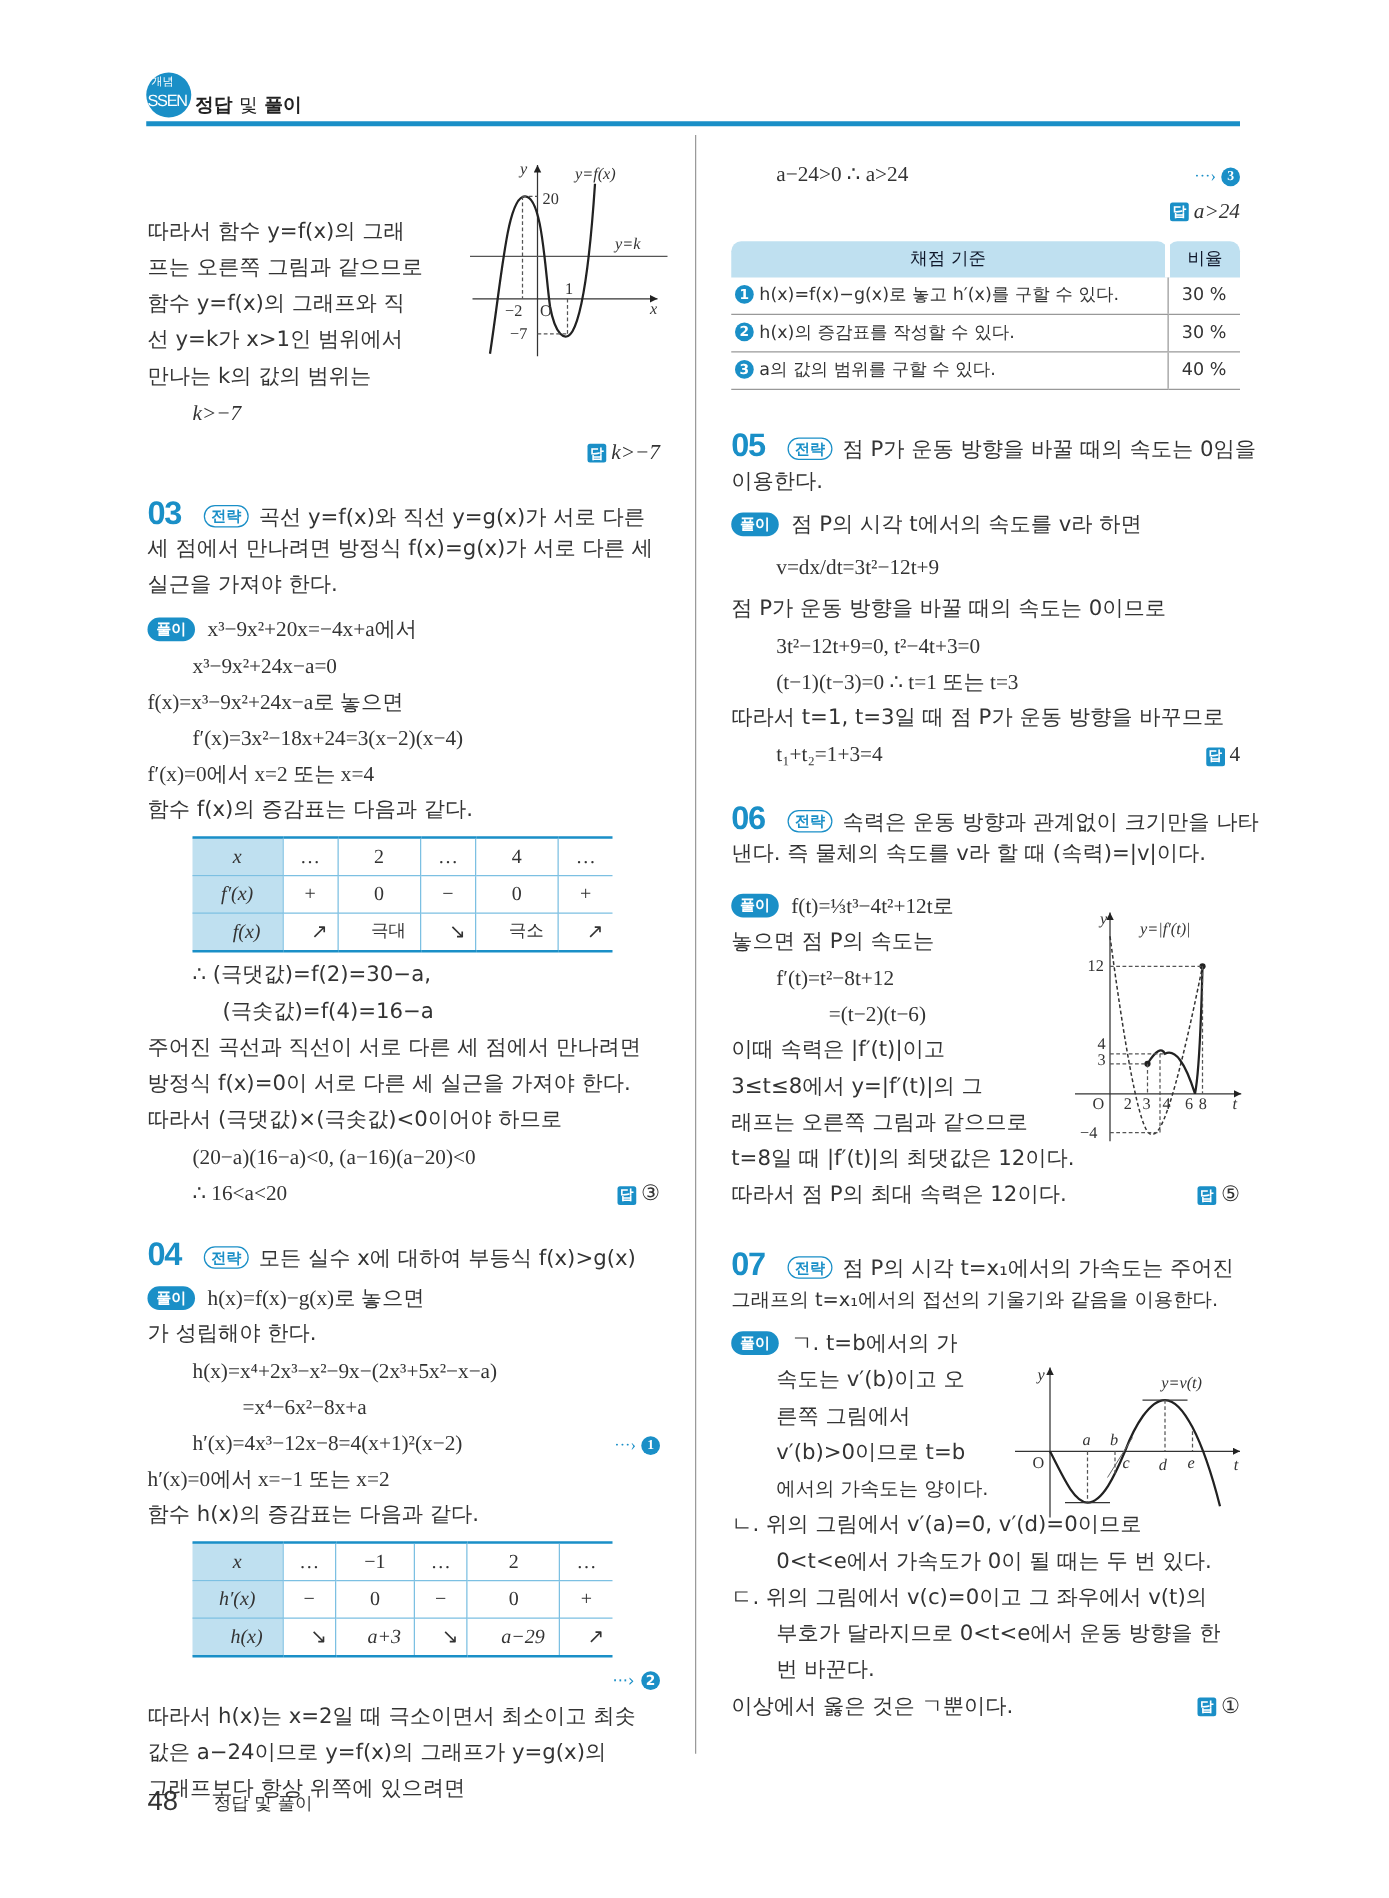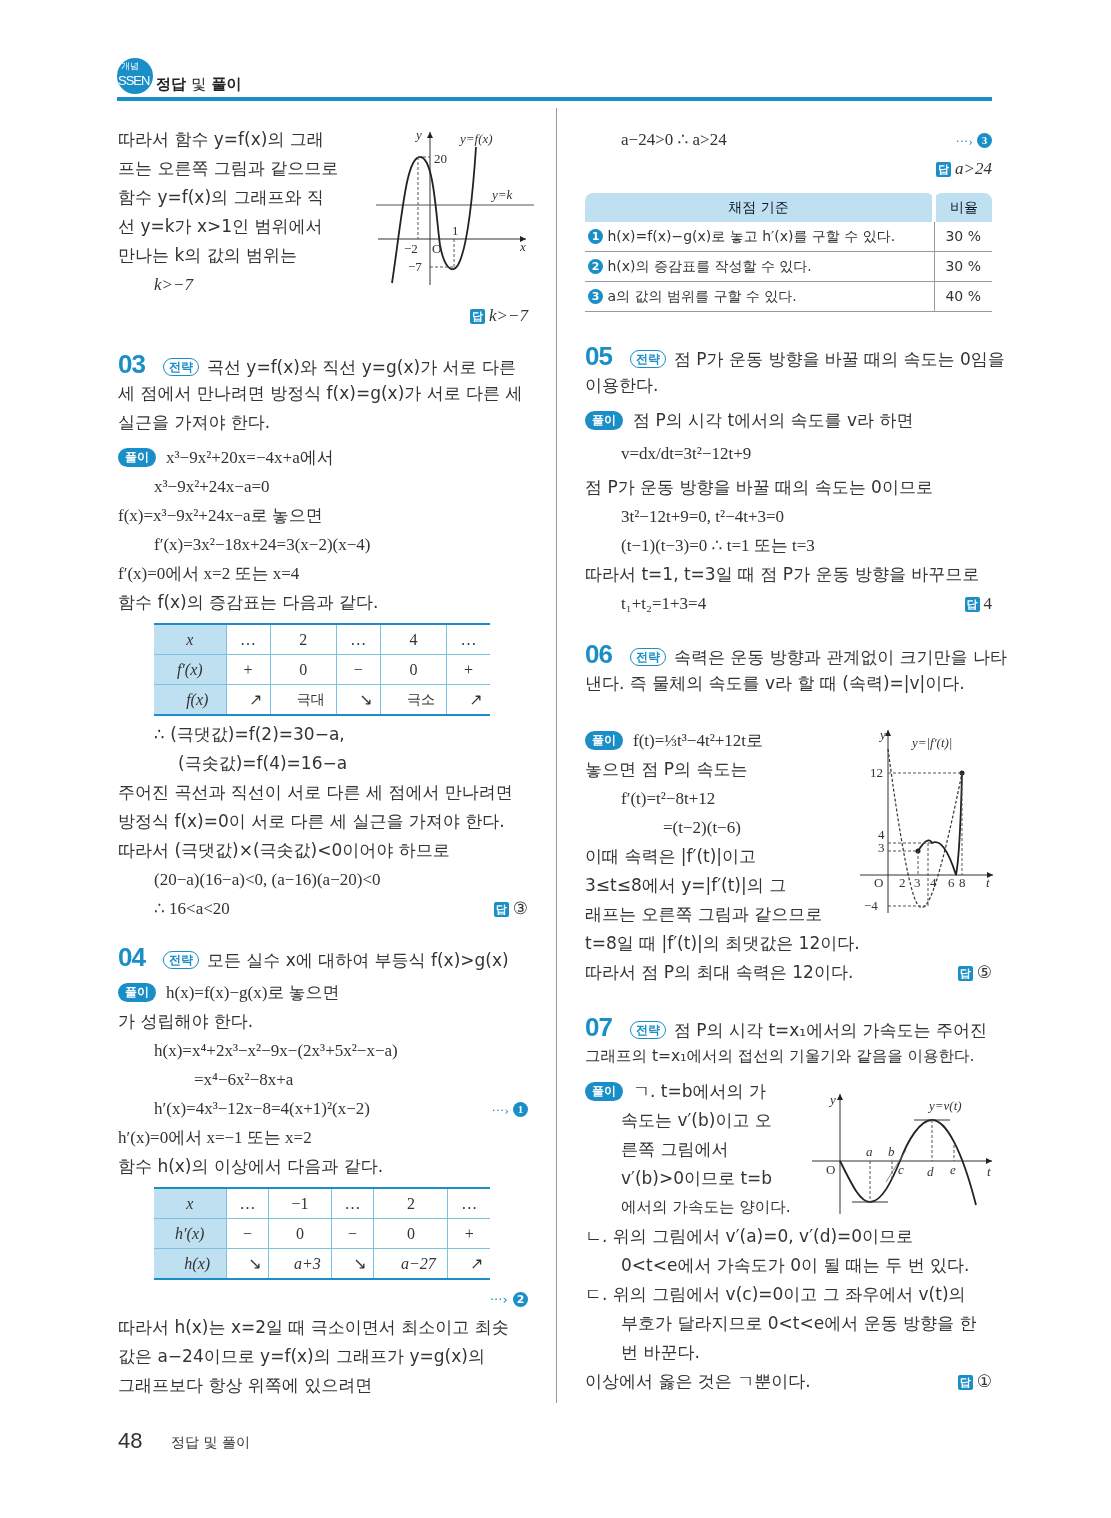--- a/index.html
+++ b/index.html
@@ -60,21 +60,21 @@
 <div class="hdr-title">
   <span>정답</span>
   <span class="thin">및</span>
   <span>풀이</span>
 </div>
 <div class="hdr-rule"></div>
 <div class="col-divider"></div>
 
 <div class="col" style="left:118px; top:125px; width:410px;">
 
-  <div style="position:relative; height:205px;">
+  <div style="position:relative; height:205px;margin-top:46px;">
     <div class="line">따라서 함수 y=f(x)의 그래</div>
     <div class="line">프는 오른쪽 그림과 같으므로</div>
     <div class="line">함수 y=f(x)의 그래프와 직</div>
     <div class="line">선 y=k가 x&gt;1인 범위에서</div>
     <div class="line">만나는 k의 값의 범위는</div>
     <div class="line ind1 serif">k&gt;−7</div>
     <div class="line right" style="position:absolute; top:176px; right:0;">
       <span class="ans">답</span><span class="serif">k&gt;−7</span>
     </div>
   </div>
@@ -135,21 +135,21 @@
     <div class="line"><span class="qnum">04</span><span class="strategy">전략</span><span>모든 실수 x에 대하여 부등식 f(x)&gt;g(x)</span></div>
     <div class="line" style="margin-top:6px;"><span class="sol">풀이</span><span class="m">h(x)=f(x)−g(x)로 놓으면</span></div>
     <div class="line">가 성립해야 한다.</div>
     <div class="line ind1 m">h(x)=x⁴+2x³−x²−9x−(2x³+5x²−x−a)</div>
     <div class="line m" style="padding-left:76px;">=x⁴−6x²−8x+a</div>
     <div class="line ind1 m" style="position:relative;">
       <span>h′(x)=4x³−12x−8=4(x+1)²(x−2)</span>
       <span style="position:absolute; right:0;"><span class="step">···›</span> <span class="stepdot">1</span></span>
     </div>
     <div class="line m">h′(x)=0에서      x=−1 또는 x=2</div>
-    <div class="line">함수 h(x)의 이상에서 다음과 같다.</div>
+    <div class="line">함수 h(x)의 증감표는 다음과 같다.</div>
 
     <table class="inc" style="margin:6px 0 4px 36px; width:336px;">
       <tbody>
           <tr>
         <td>x</td>
         <td>…</td>
         <td>−1</td>
         <td>…</td>
         <td>2</td>
         <td>…</td>
@@ -160,21 +160,21 @@
         <td>0</td>
         <td>−</td>
         <td>0</td>
         <td>+</td>
       </tr>
       <tr>
         <td>h(x)</td>
         <td>↘</td>
         <td class="it">a+3</td>
         <td>↘</td>
-        <td class="it">a−27</td>
+        <td class="it">a−29</td>
         <td>↗</td>
       </tr>
     </tbody>
       </table>
 
     <div class="line right"><span class="step">···›</span> <span class="stepdot">2</span></div>
     <div class="line">따라서 h(x)는 x=2일 때 극소이면서 최소이고 최솟</div>
     <div class="line">값은 a−24이므로 y=f(x)의 그래프가 y=g(x)의</div>
     <div class="line">그래프보다 항상 위쪽에 있으려면</div>
   </div>
@@ -244,21 +244,21 @@
     <div class="line">따라서 t=1, t=3일 때 점 P가 운동 방향을 바꾸므로</div>
     <div class="line ind1 m" style="position:relative;">
       <span>t₁+t₂=1+3=4</span>
       <span style="position:absolute; right:0;"><span class="ans">답</span><span>4</span></span>
     </div>
   </div>
 
   <div style="margin-top:22px;">
     <div class="line"><span class="qnum">06</span><span class="strategy">전략</span><span>속력은 운동 방향과 관계없이 크기만을 나타</span></div>
     <div class="line">낸다. 즉 물체의 속도를 v라 할 때 (속력)=|v|이다.</div>
-    <div class="line" style="margin-top:28px;"><span class="sol">풀이</span><span class="m">f(t)=⅓t³−4t²+12t로</span></div>
+    <div class="line" style="margin-top:12px;"><span class="sol">풀이</span><span class="m">f(t)=⅓t³−4t²+12t로</span></div>
     <div class="line">놓으면 점 P의 속도는</div>
     <div class="line ind1 m">f′(t)=t²−8t+12</div>
     <div class="line m" style="padding-left:78px;">=(t−2)(t−6)</div>
     <div class="line">이때 속력은 |f′(t)|이고</div>
     <div class="line">3≤t≤8에서 y=|f′(t)|의 그</div>
     <div class="line">래프는 오른쪽 그림과 같으므로</div>
     <div class="line">t=8일 때 |f′(t)|의 최댓값은 12이다.</div>
     <div class="line" style="position:relative;">
       <span>따라서 점 P의 최대 속력은 12이다.</span>
       <span style="position:absolute; right:0;"><span class="ans">답</span><span>⑤</span></span>

